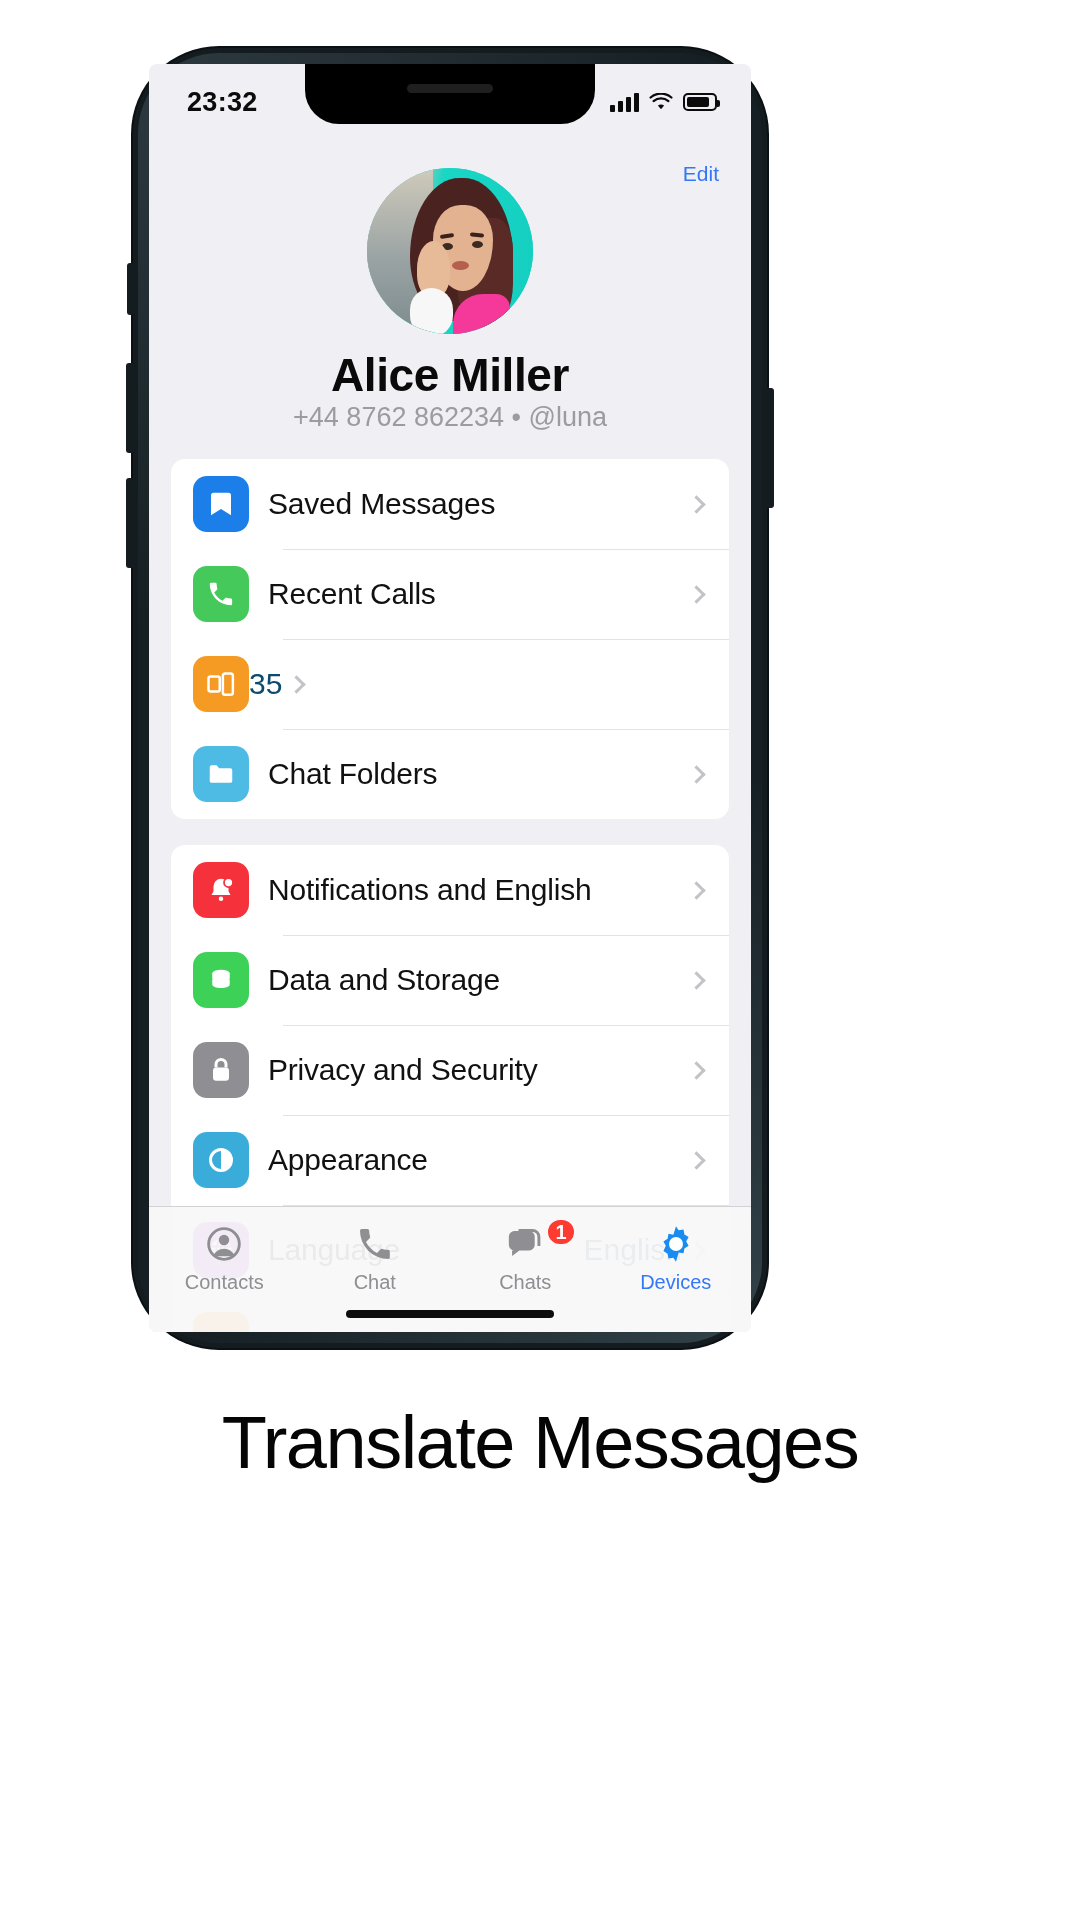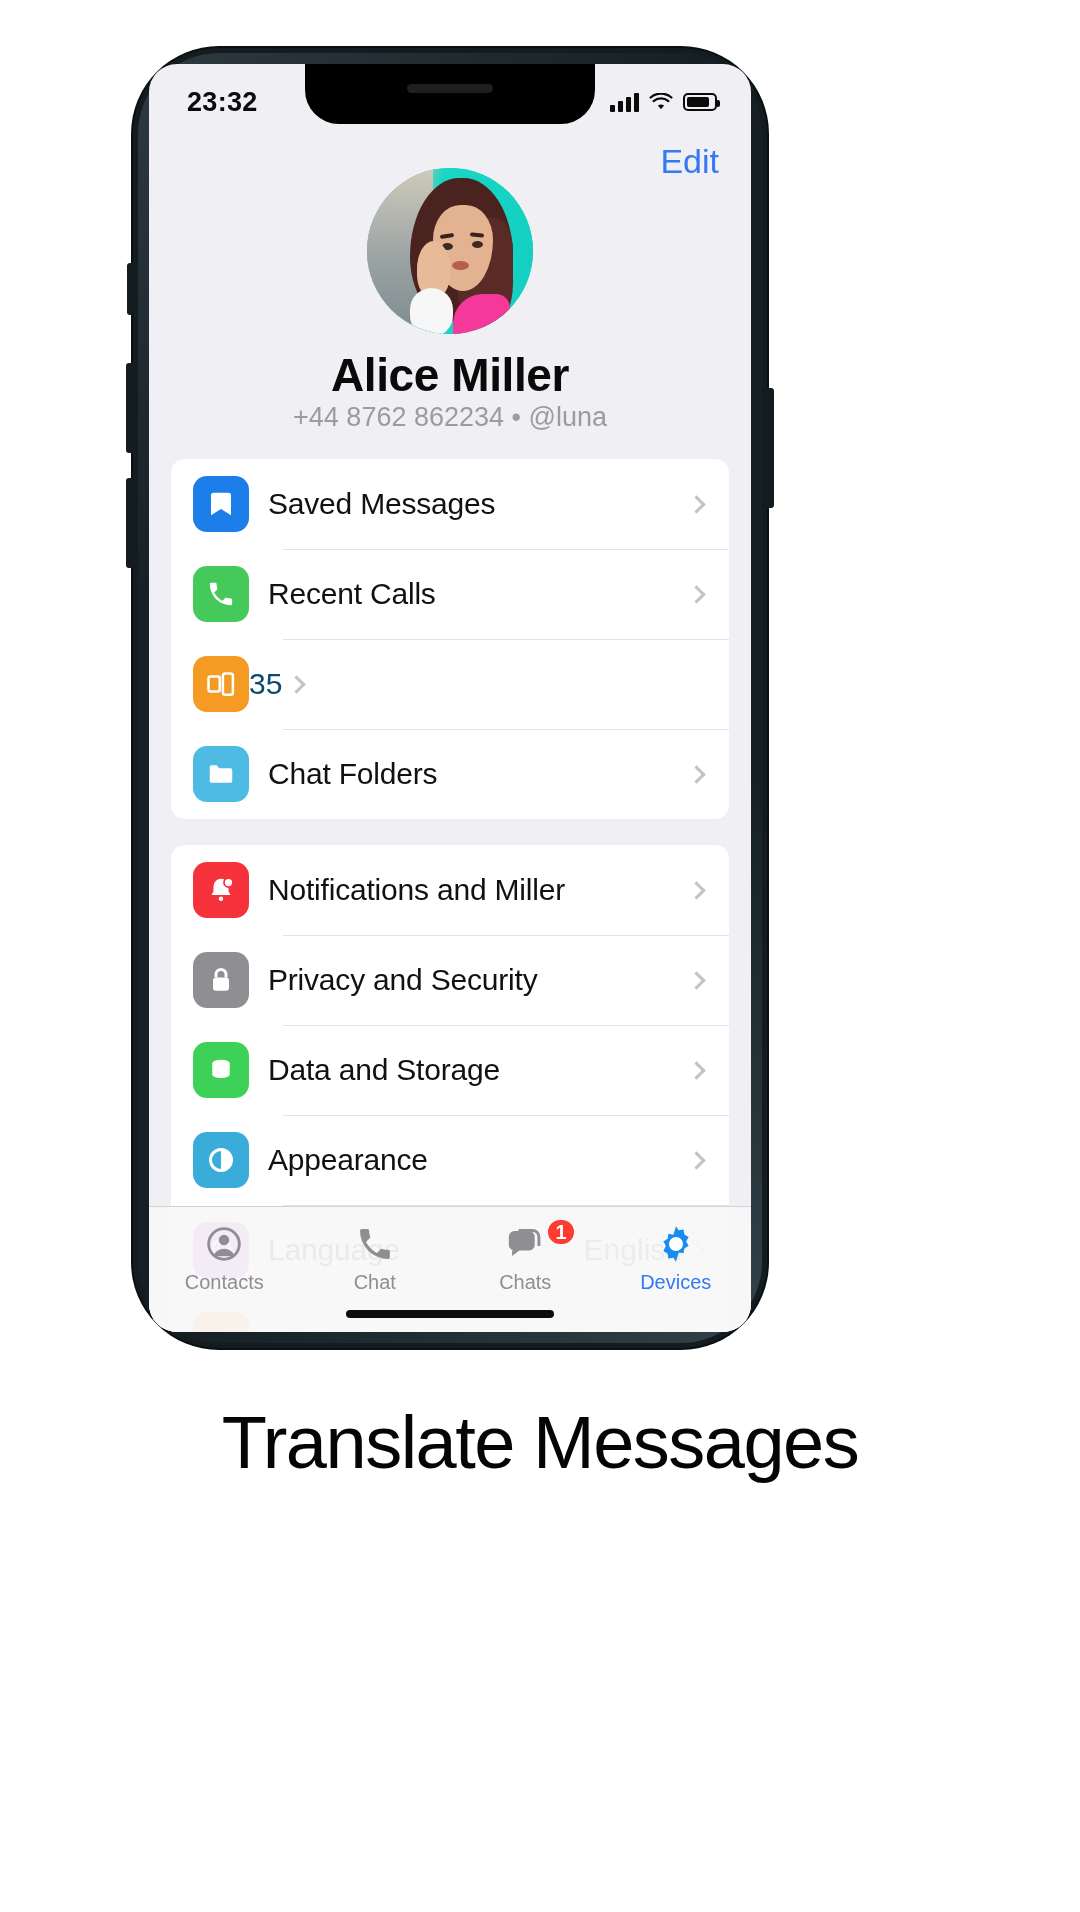--- a/index.html
+++ b/index.html
@@ -31,21 +31,21 @@
   }
   .btn-mute  { left: -6px; top: 215px;  width: 8px; height: 52px; }
   .btn-volup { left: -7px; top: 315px;  width: 9px; height: 90px; }
   .btn-voldn { left: -7px; top: 430px;  width: 9px; height: 90px; }
   .btn-power { right: -7px; top: 340px; width: 9px; height: 120px; }
 
   .screen {
     position: absolute;
     left: 16px; top: 16px;
     width: 602px; height: 1268px;
-    border-radius: 28px;
+    border-radius: 8px;
     background: #efeff4;
     overflow: hidden;
   }
 
   
   .notch {
     position: absolute;
     left: 50%; transform: translateX(-50%);
     top: 0; width: 290px; height: 60px;
     background: #000;
@@ -87,22 +87,22 @@
   }
   .battery i { display:block; height:100%; width:86%; background:#0b0b0b; border-radius:2px; }
 
   
   .content {
     position: absolute; top: 62px; left: 0; right: 0; bottom: 0;
     background: #efeff4;
   }
 
   .edit-link {
-    position: absolute; right: 32px; top: 16px;
-    font-size: 34px; color: #3478f6; z-index: 20;
+    position: absolute; right: 32px; top: 36px;
+    font-size: 21px; color: #3478f6; z-index: 20;
   }
 
   .profile { padding-top: 42px; text-align: center; }
   .avatar {
     width: 166px; height: 166px; border-radius: 50%;
     margin: 0 auto; overflow: hidden; position: relative;
     background: #19d6c5;
   }
   
   .av-bg { position:absolute; inset:0; background:
@@ -315,46 +315,46 @@
         <div class="group">
 
           <div class="row">
             <div class="icon-sq" style="background:#f5323b">
               <svg width="30" height="30" viewBox="0 0 24 24">
                 <path d="M12 3a6 6 0 0 0-6 6v4l-1.6 3h15.2L18 13V9a6 6 0 0 0-6-6z" fill="#fff"></path>
                 <circle cx="12" cy="19" r="1.8" fill="#fff"></circle>
                 <circle cx="18" cy="6" r="3.6" fill="#fff" stroke="#f5323b" stroke-width="1.4"></circle>
               </svg>
             </div>
-            <div class="row-label">Notifications and Miller</div>
-            <div class="row-value"></div>
-            <div class="chev"></div>
-          </div>
-
-          <div class="row">
-            <div class="icon-sq" style="background:#8e8e93">
-              <svg width="30" height="30" viewBox="0 0 24 24">
-                <path d="M8 10V7.5a4 4 0 0 1 8 0V10" fill="none" stroke="#fff" stroke-width="2.4"></path>
-                <rect x="5.6" y="10" width="12.8" height="10.5" rx="2.6" fill="#fff"></rect>
-              </svg>
-            </div>
-            <div class="row-label">Privacy and Security</div>
+            <div class="row-label">Notifications and English</div>
             <div class="row-value"></div>
             <div class="chev"></div>
           </div>
 
           <div class="row">
             <div class="icon-sq" style="background:#3ed157">
               <svg width="30" height="30" viewBox="0 0 24 24">
                 <ellipse cx="12" cy="6.5" rx="7" ry="2.8" fill="#fff"></ellipse>
                 <path d="M5 6.5v4c0 1.5 3.1 2.8 7 2.8s7-1.3 7-2.8v-4" fill="#fff"></path>
                 <path d="M5 11.5v4c0 1.5 3.1 2.8 7 2.8s7-1.3 7-2.8v-4" fill="#fff"></path>
               </svg>
             </div>
             <div class="row-label">Data and Storage</div>
+            <div class="row-value"></div>
+            <div class="chev"></div>
+          </div>
+
+          <div class="row">
+            <div class="icon-sq" style="background:#8e8e93">
+              <svg width="30" height="30" viewBox="0 0 24 24">
+                <path d="M8 10V7.5a4 4 0 0 1 8 0V10" fill="none" stroke="#fff" stroke-width="2.4"></path>
+                <rect x="5.6" y="10" width="12.8" height="10.5" rx="2.6" fill="#fff"></rect>
+              </svg>
+            </div>
+            <div class="row-label">Privacy and Security</div>
             <div class="row-value"></div>
             <div class="chev"></div>
           </div>
 
           <div class="row">
             <div class="icon-sq" style="background:#3aacd9">
               <svg width="30" height="30" viewBox="0 0 24 24">
                 <circle cx="12" cy="12" r="8.4" fill="none" stroke="#fff" stroke-width="2.4"></circle>
                 <path d="M12 3.6a8.4 8.4 0 0 1 0 16.8z" fill="#fff"></path>
               </svg>

